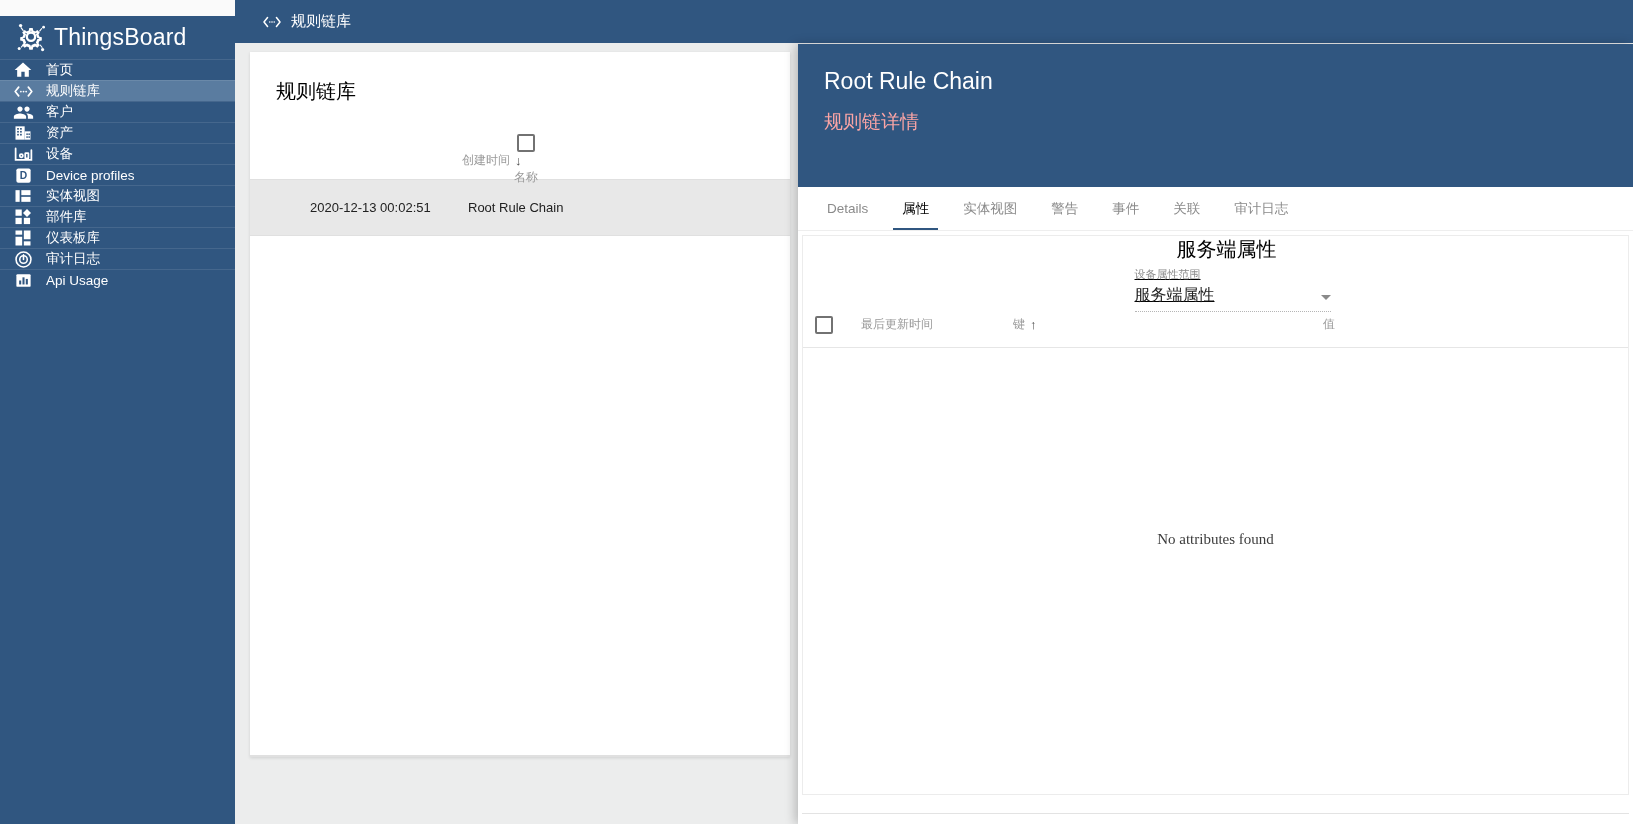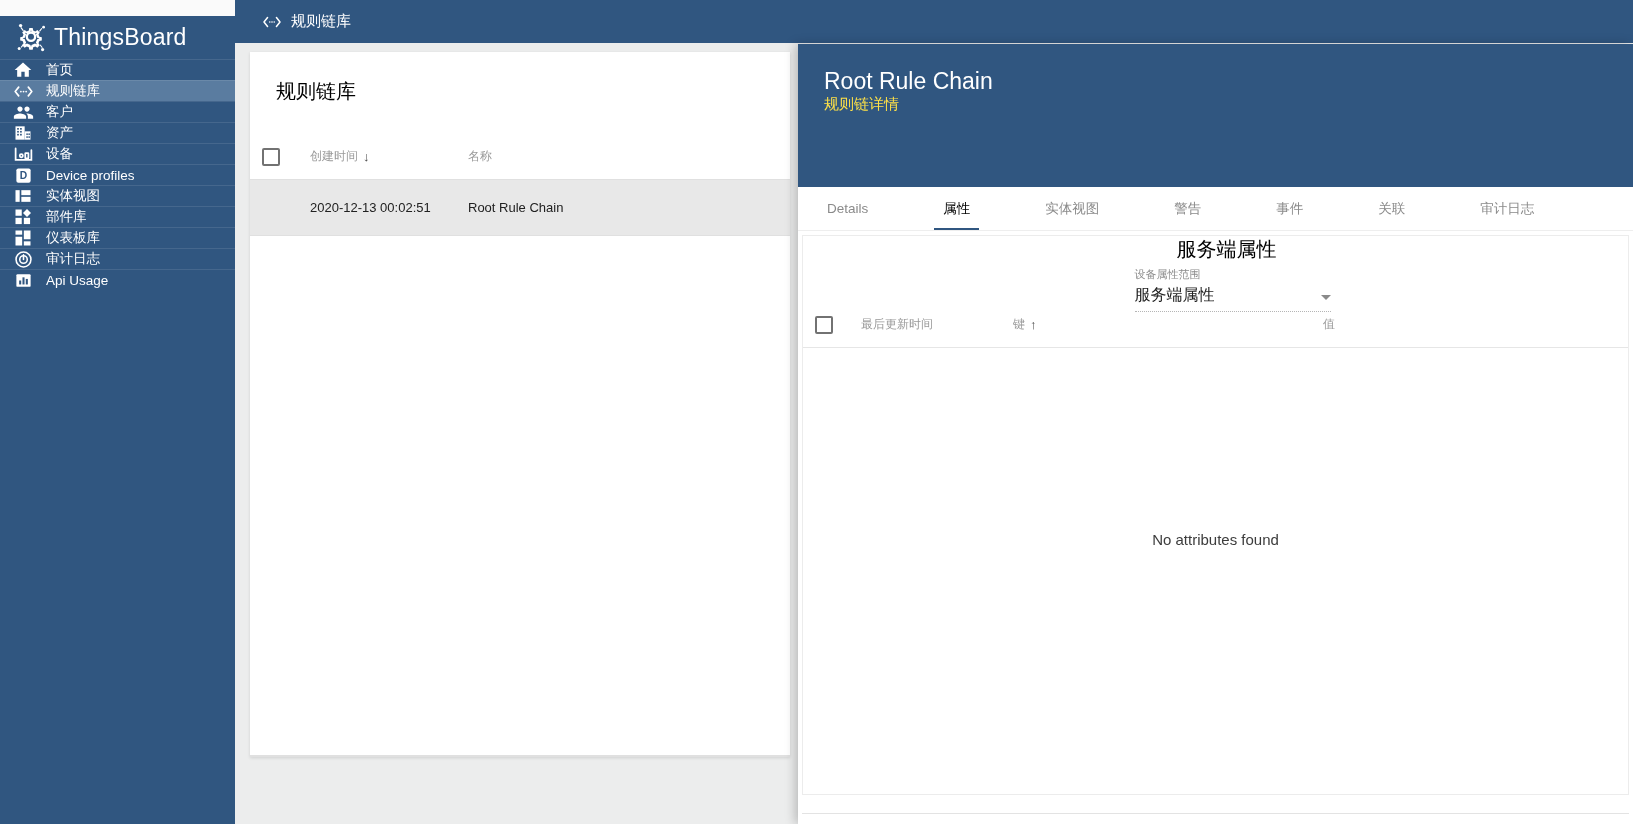--- a/index.html
+++ b/index.html
@@ -55,21 +55,21 @@
   
   #list-panel {
     position:absolute; left:250px; top:52px; width:540px; height:705px;
     background:#fff; box-shadow:0 1px 3px rgba(0,0,0,0.12);
   }
   #list-title {
     font-size:20px; color:#000; padding:26px 0 0 26px; font-weight:400;
   }
   #list-head {
     display:flex; align-items:center; height:46px; margin-top:29px;
-    padding-left:12px; border-bottom:1px solid #e0e0e0;
+    padding-left:12px; border-bottom:1px solid #e0e0e0;flex-direction:column;
   }
   .cb {
     width:18px; height:18px; border:2px solid #727272; border-radius:2px;
     flex:0 0 auto; background:#fff;
   }
   .lh-col {
     font-size:12px; color:#9a9a9a; display:flex; align-items:center;
   }
   .sort-arrow { margin-left:5px; font-size:13px; color:#4a4a4a; line-height:1; }
   #lh-created { width:158px; margin-left:30px; }
@@ -94,25 +94,25 @@
   
   #detail-panel {
     position:absolute; left:798px; top:44px; width:835px; height:780px;
     background:#fff;
     box-shadow:-3px 0 10px rgba(0,0,0,0.22);
   }
   #detail-head {
     height:143px; background:#305680; padding:24px 0 0 26px;
   }
   #detail-title { font-size:23px; color:#fff; font-weight:400; }
-  #detail-sub { font-size:15px; color:#fde047; }
+  #detail-sub { font-size:19px; color:#fca5a5; margin-top:14px; }
 
   #tabs {
     height:44px; display:flex; align-items:stretch; padding-left:12px;
-    background:#fff; border-bottom:1px solid #eee;gap:41px;
+    background:#fff; border-bottom:1px solid #eee;
   }
   .tab {
     display:flex; align-items:center; justify-content:center;
     padding:0 17px; font-size:13.5px; color:#8a8a8a; cursor:pointer;
     position:relative; white-space:nowrap;
   }
   .tab.active { color:#000000; }
   .tab.active:after {
     content:""; position:absolute; left:8px; right:8px; bottom:0;
     height:2px; background:#305680;
@@ -121,21 +121,21 @@
   
   #attr-card {
     position:absolute; left:4px; top:191px; width:827px; height:560px;
     background:#fff; border:1px solid #ececec;
   }
   #attr-toolbar {
     height:66px; display:flex; align-items:center; padding-left:22px;flex-direction:column;
   }
   #attr-heading { font-size:20px; color:#000; white-space:nowrap; }
   #scope-field {
-    margin-left:12px; width:196px; position:relative; padding-top:4px;
+    margin-left:12px; width:196px; position:relative; padding-top:4px;text-decoration:underline;
   }
   #scope-label { font-size:11px; color:#8c8c8c; }
   #scope-row {
     display:flex; align-items:flex-end; justify-content:space-between;
     border-bottom:1px dotted #b5b5b5; padding-bottom:5px; margin-top:3px;
   }
   #scope-value { font-size:16px; color:#212121; }
   #scope-caret {
     width:0;height:0;border-left:5px solid transparent;border-right:5px solid transparent;
     border-top:5px solid #8a8a8a; margin-bottom:6px;
@@ -148,21 +148,21 @@
   .ath {
     font-size:12px; color:#9a9a9a; display:flex; align-items:center;
   }
   #ath-updated { width:152px; margin-left:28px; }
   #ath-key { width:310px; }
   #ath-value { }
 
   #no-attrs {
     position:absolute; left:0; top:46px; width:100%; height:514px;
     display:flex; align-items:center; justify-content:center;
-    font-size:15px; color:#3c3c3c;
+    font-size:15px; color:#3c3c3c;font-family:Liberation Serif, serif;
   }
 
   #detail-pg-sep {
     position:absolute; left:4px; top:769px; width:827px; height:1px; background:#e3e3e3;
   }
   #detail-paginator {
     position:absolute; right:0; top:775px; width:240px; height:45px;
     display:flex; align-items:center; justify-content:flex-end;
     padding-right:0; font-size:12px; color:#6e6e6e;
   }

